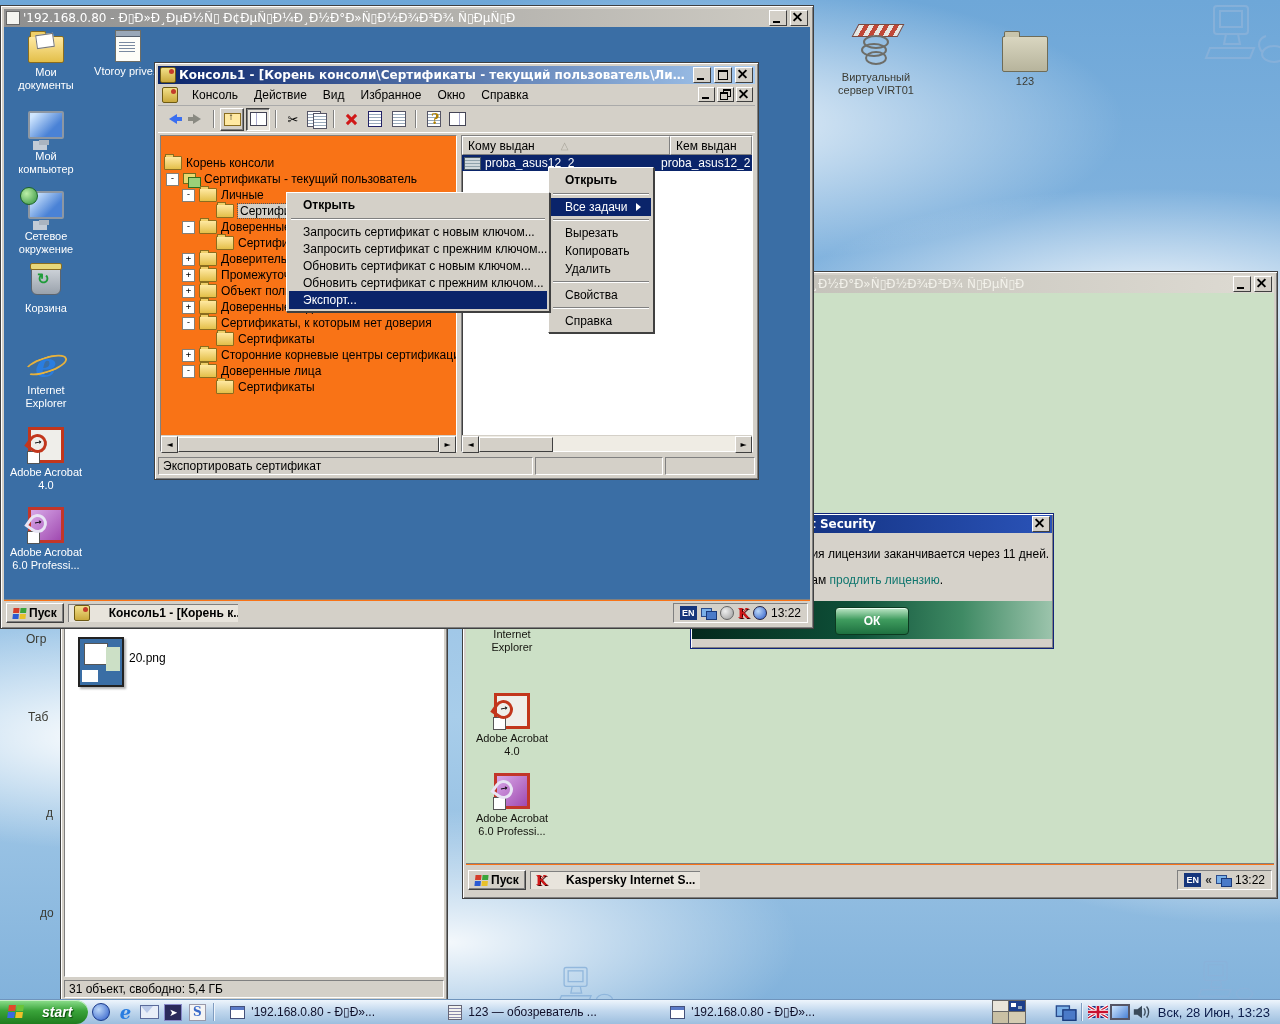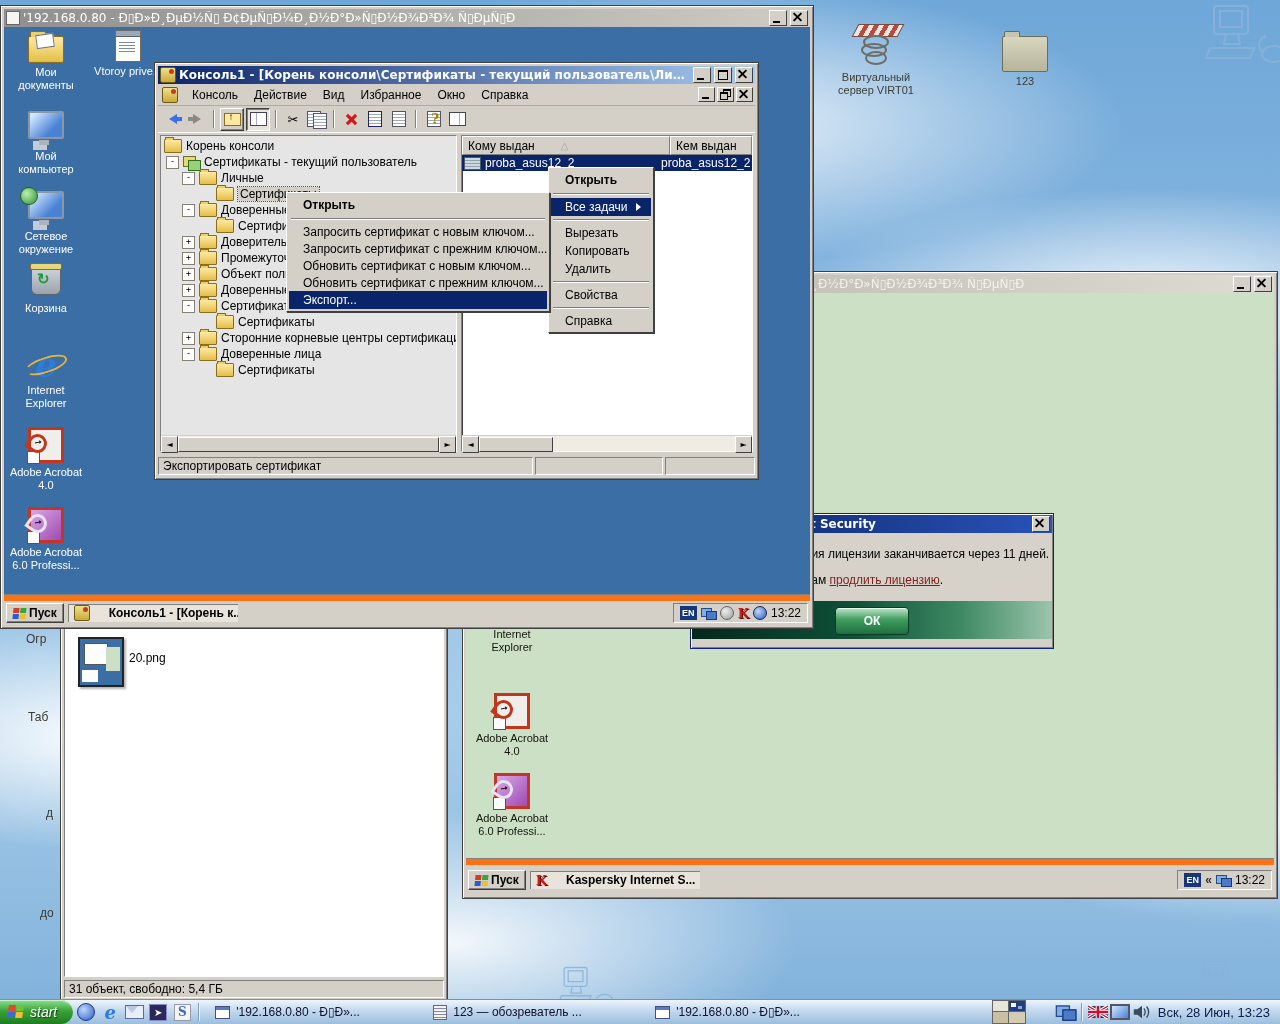--- a/index.html
+++ b/index.html
@@ -97,68 +97,68 @@
   .updir{width:15px;height:11px;background:#ffe9a2;border:1px solid #8a6d1f;position:relative}
   .updir::after{content:"↑";position:absolute;left:4px;top:-3px;font-size:10px;font-weight:bold}
   .panes{width:15px;height:12px;border:1px solid #445;background:linear-gradient(90deg,#fff 0 5px,#aac 5px 6px,#fff 6px)}
   .xmark{width:13px;height:13px;position:relative}
   .xmark::before,.xmark::after{content:"";position:absolute;left:0;top:5px;width:13px;height:3px;background:#d01818}
   .xmark::before{transform:rotate(45deg)}.xmark::after{transform:rotate(-45deg)}
   .docico{width:12px;height:14px;background:#fff;border:1px solid #556;
     background-image:repeating-linear-gradient(#fff 0 2px,#9ab 2px 3px)}
   .handico{font-size:13px}
   .qico{color:#b08000;font-weight:bold;font-size:14px;font-family:"DejaVu Serif",serif}
-  .tree{position:absolute;inset:0 0 15px 0;background:#e5e5e5;overflow:hidden;padding-top:2px}
+  .tree{position:absolute;inset:0 0 15px 0;background:#f97316;overflow:hidden;padding-top:19px}
   .trow{display:flex;align-items:center;height:16px;white-space:nowrap}
   .d0{padding-left:3px}.d1{padding-left:5px}.d2{padding-left:21px}.d3{padding-left:55px}
   .selgray{background:#d4d0c8;outline:1px dotted #555;padding:0 2px}
   .hscroll{position:absolute;left:0;right:0;bottom:0;height:15px;background:#efece4;display:flex;border-top:1px solid #d4d0c8}
   .sbtn{width:15px;height:15px;flex:none;background:#d4d0c8;border:1px solid;border-color:#fff #404040 #404040 #fff;
      display:flex;align-items:center;justify-content:center;font-size:8px;color:#000;font-family:"DejaVu Sans",sans-serif}
   .sthumb{height:13px;margin:1px 0;background:#d4d0c8;border:1px solid;border-color:#fff #404040 #404040 #fff}
   .hcell{height:17px;background:#d4d0c8;border:1px solid;border-color:#fff #808080 #808080 #fff;display:flex;align-items:center;padding:0 5px;white-space:nowrap}
   .lrow-sel{display:flex;align-items:center;height:16px;background:#0a246a;color:#fff;white-space:nowrap}
   .statusbar{height:20px;flex:none;display:flex;gap:2px;align-items:center;padding-top:2px}
   .scell{height:16px;border:1px solid;border-color:#808080 #fff #fff #808080;display:flex;align-items:center;padding:0 4px;white-space:nowrap}
   
   .menu{position:absolute;background:#d4d0c8;border:1px solid;border-color:#fff #404040 #404040 #fff;
         box-shadow:1px 1px 0 #404040;padding:2px;z-index:60}
   .mi{height:18px;display:flex;align-items:center;padding:0 16px 0 14px;white-space:nowrap}
   .mi.bold{font-weight:bold;height:20px}
   .mi.hl{background:#0a246a;color:#fff}
   .msep{height:1px;background:#808080;border-bottom:1px solid #fff;margin:3px 2px}
   .subarrow{margin-left:auto;width:0;height:0;border:4px solid transparent;border-left:5px solid currentColor;margin-right:-10px}
   
-  .rbar{position:absolute;left:0;right:0;bottom:0;background:#d4d0c8;border-top:6px solid #f97316;box-shadow:0 -1px 0 #808080;
+  .rbar{position:absolute;left:0;right:0;bottom:0;background:#d4d0c8;border-top:1px solid #f97316;box-shadow:0 -1px 0 #808080;
         display:flex;align-items:center;gap:4px;padding:2px 2px}
   .startbtn{height:18px;display:flex;align-items:center;gap:3px;padding:0 6px;font-weight:bold}
   .winflag{width:13px;height:11px;display:grid;grid-template-columns:6px 6px;grid-template-rows:5px 5px;gap:1px;transform:skewX(-6deg)}
   .winflag i{display:block}
   .winflag i:nth-child(1){background:#d43c2a}.winflag i:nth-child(2){background:#3aa43a}
   .winflag i:nth-child(3){background:#2a5ad4}.winflag i:nth-child(4){background:#e8c02a}
   .taskbtn{height:18px;display:flex;align-items:center;gap:19px;padding:0 6px;font-weight:bold;white-space:nowrap;overflow:hidden}
   .tray{margin-left:auto;height:18px;display:flex;align-items:center;gap:4px;padding:0 6px;border:1px solid;border-color:#808080 #fff #fff #808080}
   .enbadge{width:17px;height:14px;background:#16367c;color:#fff;font-size:9px;font-weight:bold;display:flex;align-items:center;justify-content:center}
   .traynet{width:15px;height:11px;position:relative}
   .traynet::before{content:"";position:absolute;left:0;top:0;width:9px;height:7px;background:#7ab0e8;border:1px solid #2a4a8a}
   .traynet::after{content:"";position:absolute;left:5px;top:3px;width:9px;height:7px;background:#4a7ac8;border:1px solid #1a3a7a}
   .trayclock{width:12px;height:12px;border-radius:50%;background:radial-gradient(circle at 35% 35%,#eee,#9a9a9a);border:1px solid #666}
   .trayk{color:#d01818;font-weight:bold;font-size:13px;font-family:"DejaVu Serif",serif;text-shadow:1px 1px 0 #400}
   .trayq{width:12px;height:12px;border-radius:50%;background:radial-gradient(circle at 35% 35%,#bcd8f8,#2a5ac8);border:1px solid #224}
   
   .kasp-band{height:38px;flex:none;background:linear-gradient(90deg,#04281c,#0e5038 45%,#3f8a64 75%,#9cc4ac);position:relative}
   .okbtn{position:absolute;left:143px;top:6px;width:72px;height:26px;border-radius:4px;
      background:linear-gradient(#bfe8c8,#3f9c5e 45%,#1e7040);border:1px solid #0c3a20;box-shadow:inset 0 1px 0 #e8fff0;
      color:#fff;font-weight:bold;display:flex;align-items:center;justify-content:center}
-  .klink{color:#7f1d1d;text-decoration:underline}
+  .klink{color:#0f766e;}
   
   .hostbar{position:absolute;left:0;bottom:0;width:1280px;height:24px;z-index:100;
      background:linear-gradient(#eef5fc,#c2d8ee 45%,#9cbede);border-top:1px solid #6f94bc;display:flex;align-items:center;gap:2px}
   .startxp{height:24px;border-radius:0 12px 12px 0;background:linear-gradient(#8fe08f,#3aa43a 45%,#1e7c1e);
-     color:#fff;font-style:italic;font-weight:normal;font-size:14px;padding:0 16px 0 8px;display:flex;gap:6px;align-items:center;
+     color:#fff;font-style:italic;font-weight:bold;font-size:14px;padding:0 16px 0 8px;display:flex;gap:18px;align-items:center;
      text-shadow:1px 1px 1px #0a4a0a;box-shadow:inset 0 1px 0 #c8f0c8}
   .xpflag{width:16px;height:14px;display:grid;grid-template-columns:7px 7px;grid-template-rows:6px 6px;gap:1px;transform:skewX(-8deg)}
   .xpflag i:nth-child(1){background:#e04a2a}.xpflag i:nth-child(2){background:#6ac43a}
   .xpflag i:nth-child(3){background:#3a6ae0}.xpflag i:nth-child(4){background:#f0c02a}
   .ql{width:22px;height:20px;display:flex;align-items:center;justify-content:center}
   .vsep{width:1px;height:18px;background:#7f9cc0;border-right:1px solid #eef4fb;margin:0 3px}
   .htask{display:flex;align-items:center;gap:6px;padding:0 10px;color:#10102a;white-space:nowrap;overflow:hidden}
   .miniwin{width:13px;height:11px;background:#fff;border:1px solid #44507a;flex:none;position:relative}
   .miniwin::before{content:"";position:absolute;left:0;right:0;top:0;height:3px;background:#5a7ac8}
   .minilist{width:12px;height:13px;background:#f2f2ee;border:1px solid #667;flex:none;

